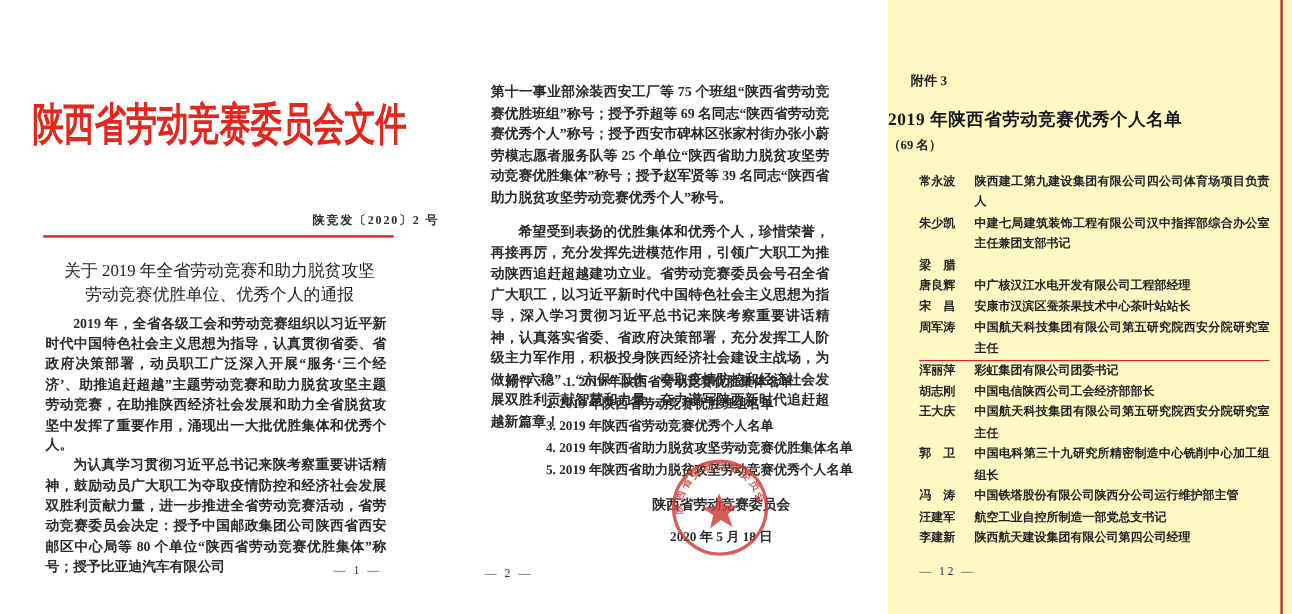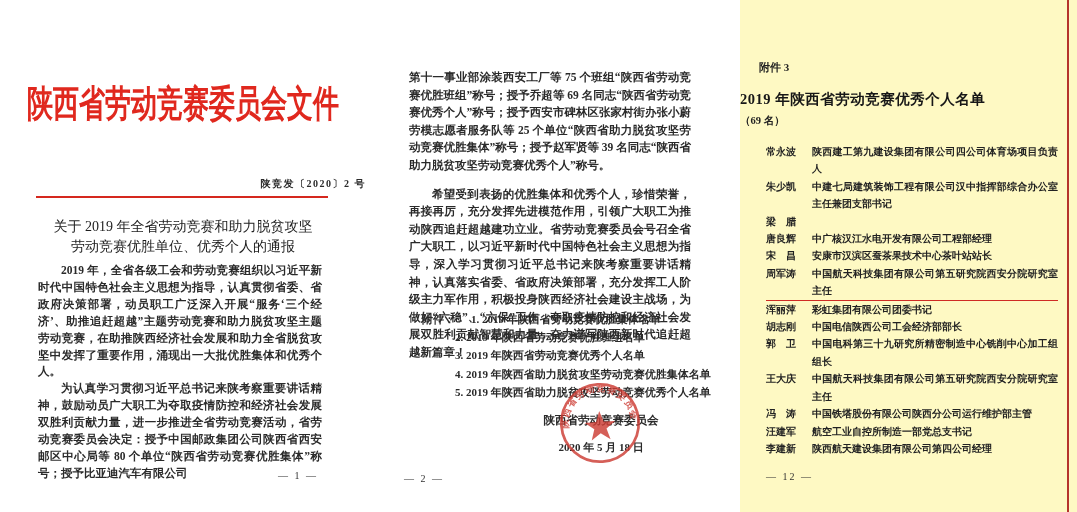--- a/index.html
+++ b/index.html
@@ -177,26 +177,26 @@
         </div>
       <div class="p3-row">
           <span class="p3-name">浑丽萍</span>
           <span class="p3-aff">彩虹集团有限公司团委书记</span>
         </div>
       <div class="p3-row">
           <span class="p3-name">胡志刚</span>
           <span class="p3-aff">中国电信陕西公司工会经济部部长</span>
         </div>
       <div class="p3-row">
+          <span class="p3-name">王大庆</span>
+          <span class="p3-aff">中国航天科技集团有限公司第五研究院西安分院研究室主任</span>
+        </div>
+      <div class="p3-row">
           <span class="p3-name">郭　卫</span>
           <span class="p3-aff">中国电科第三十九研究所精密制造中心铣削中心加工组组长</span>
-        </div>
-      <div class="p3-row">
-          <span class="p3-name">王大庆</span>
-          <span class="p3-aff">中国航天科技集团有限公司第五研究院西安分院研究室主任</span>
         </div>
       <div class="p3-row">
           <span class="p3-name">冯　涛</span>
           <span class="p3-aff">中国铁塔股份有限公司陕西分公司运行维护部主管</span>
         </div>
       <div class="p3-row">
           <span class="p3-name">汪建军</span>
           <span class="p3-aff">航空工业自控所制造一部党总支书记</span>
         </div>
       <div class="p3-row">

